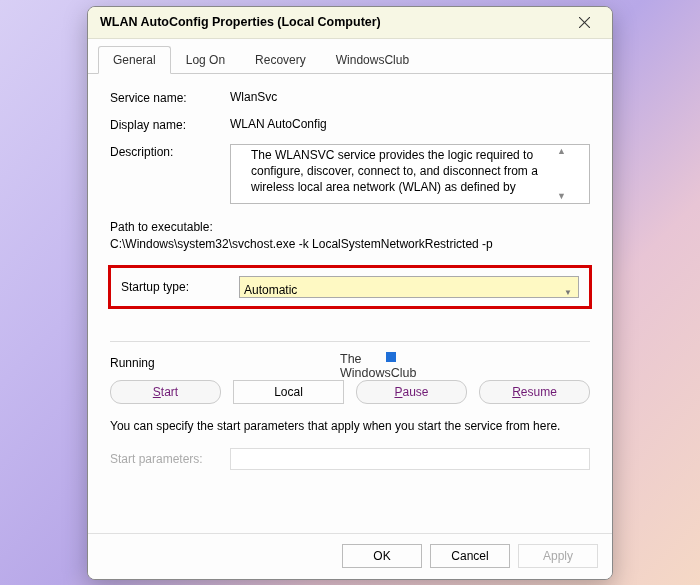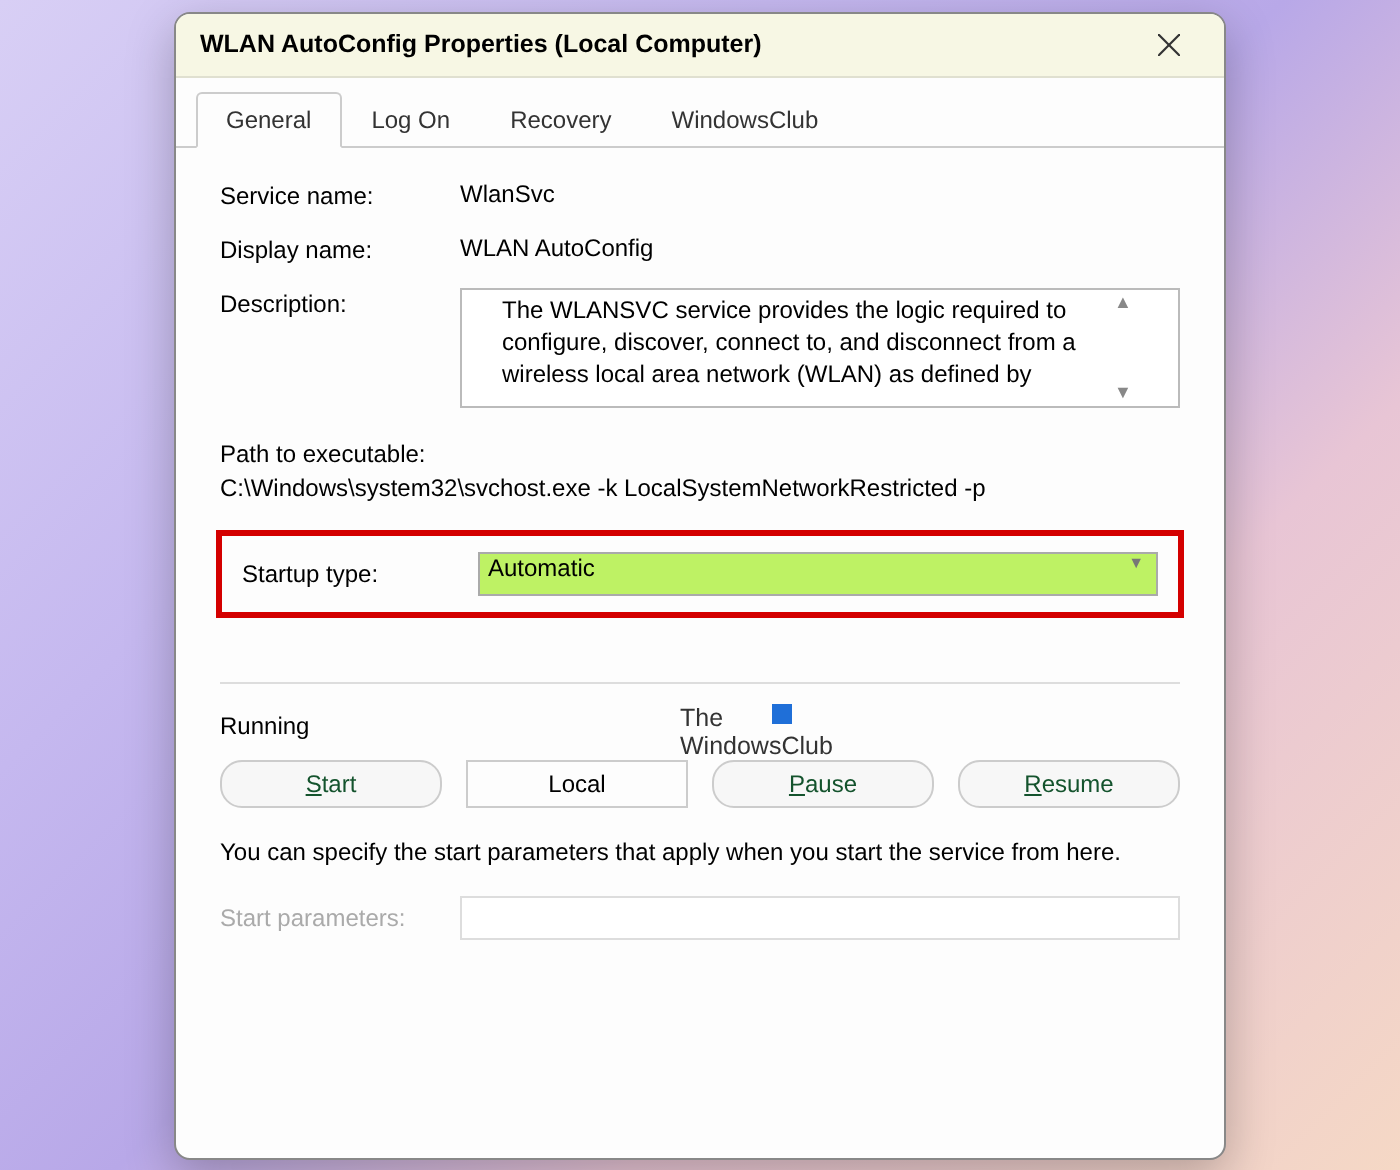--- a/index.html
+++ b/index.html
@@ -116,23 +116,23 @@
     margin: 0 -2px 8px -2px;
     gap: 10px;
   }
   .startup-box .slabel {
     width: 108px;
   }
   .combo {
     flex: 1;
     height: 22px;
     border: 1px solid #aaa;
-    background: #bef264;
-    display: flex;
-    align-items: flex-start;
+    background: #fef9c3;
+    display: flex;
+    align-items: flex-end;
     padding: 0 4px;
     position: relative;
   }
   .combo .caret {
     position: absolute;
     right: 6px;
     font-size: 8px;
     color: #777;
   }
   .divider {
@@ -170,21 +170,21 @@
   .btnrow button {
     flex: 1;
     height: 24px;
     font-size: 12px;
     border: 1px solid #ccc;
     background: #fdfdfd;
     font-family: inherit;
     cursor: default;
   }
   .btnrow button.disabled {
-    color: #14532d;
+    color: #701a75;
     background: #f7f7f7;
     border-radius: 11px;
   }
   .hint {
     font-size: 12px;
     line-height: 1.4;
     margin-bottom: 14px;
   }
   .paramrow {
     display: flex;
@@ -304,13 +304,18 @@
 
     <div class="hint">You can specify the start parameters that apply when you start the service from here.</div>
 
     <div class="paramrow">
       <div class="plabel">Start parameters:</div>
       <input type="text" disabled="" value="" style="">
     </div>
 
   </div>
 
+  <div class="footer">
+    <button>OK</button>
+    <button>Cancel</button>
+    <button class="disabled">Apply</button>
+  </div>
 </div>
 
 </body></html>

